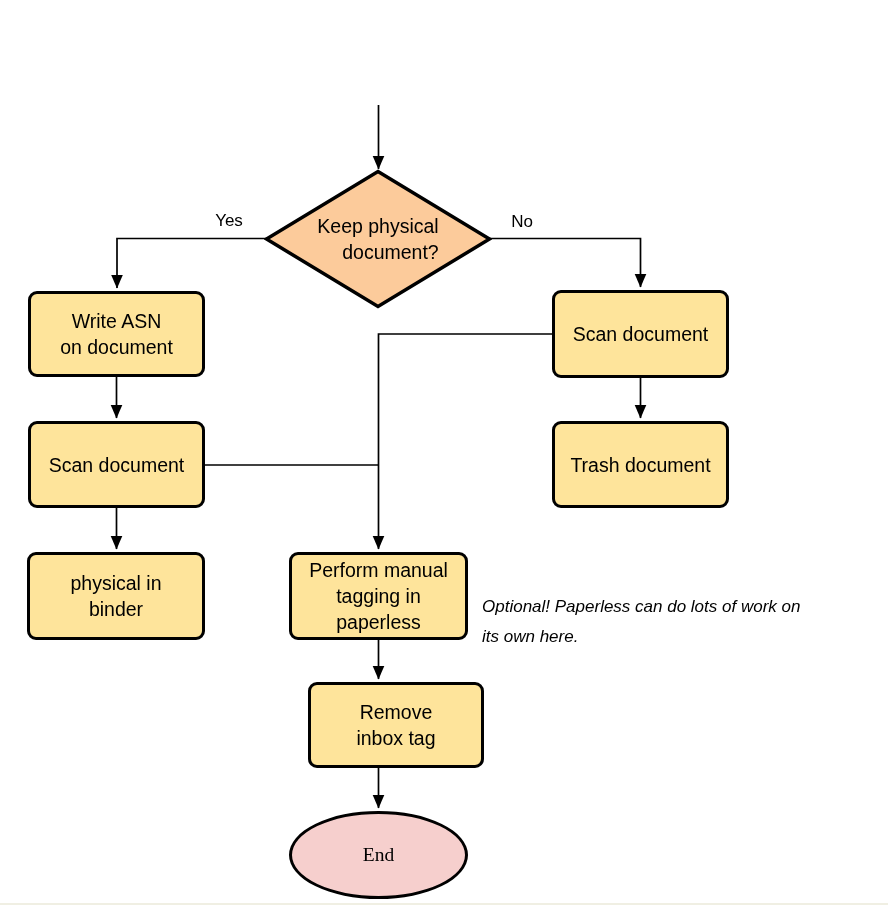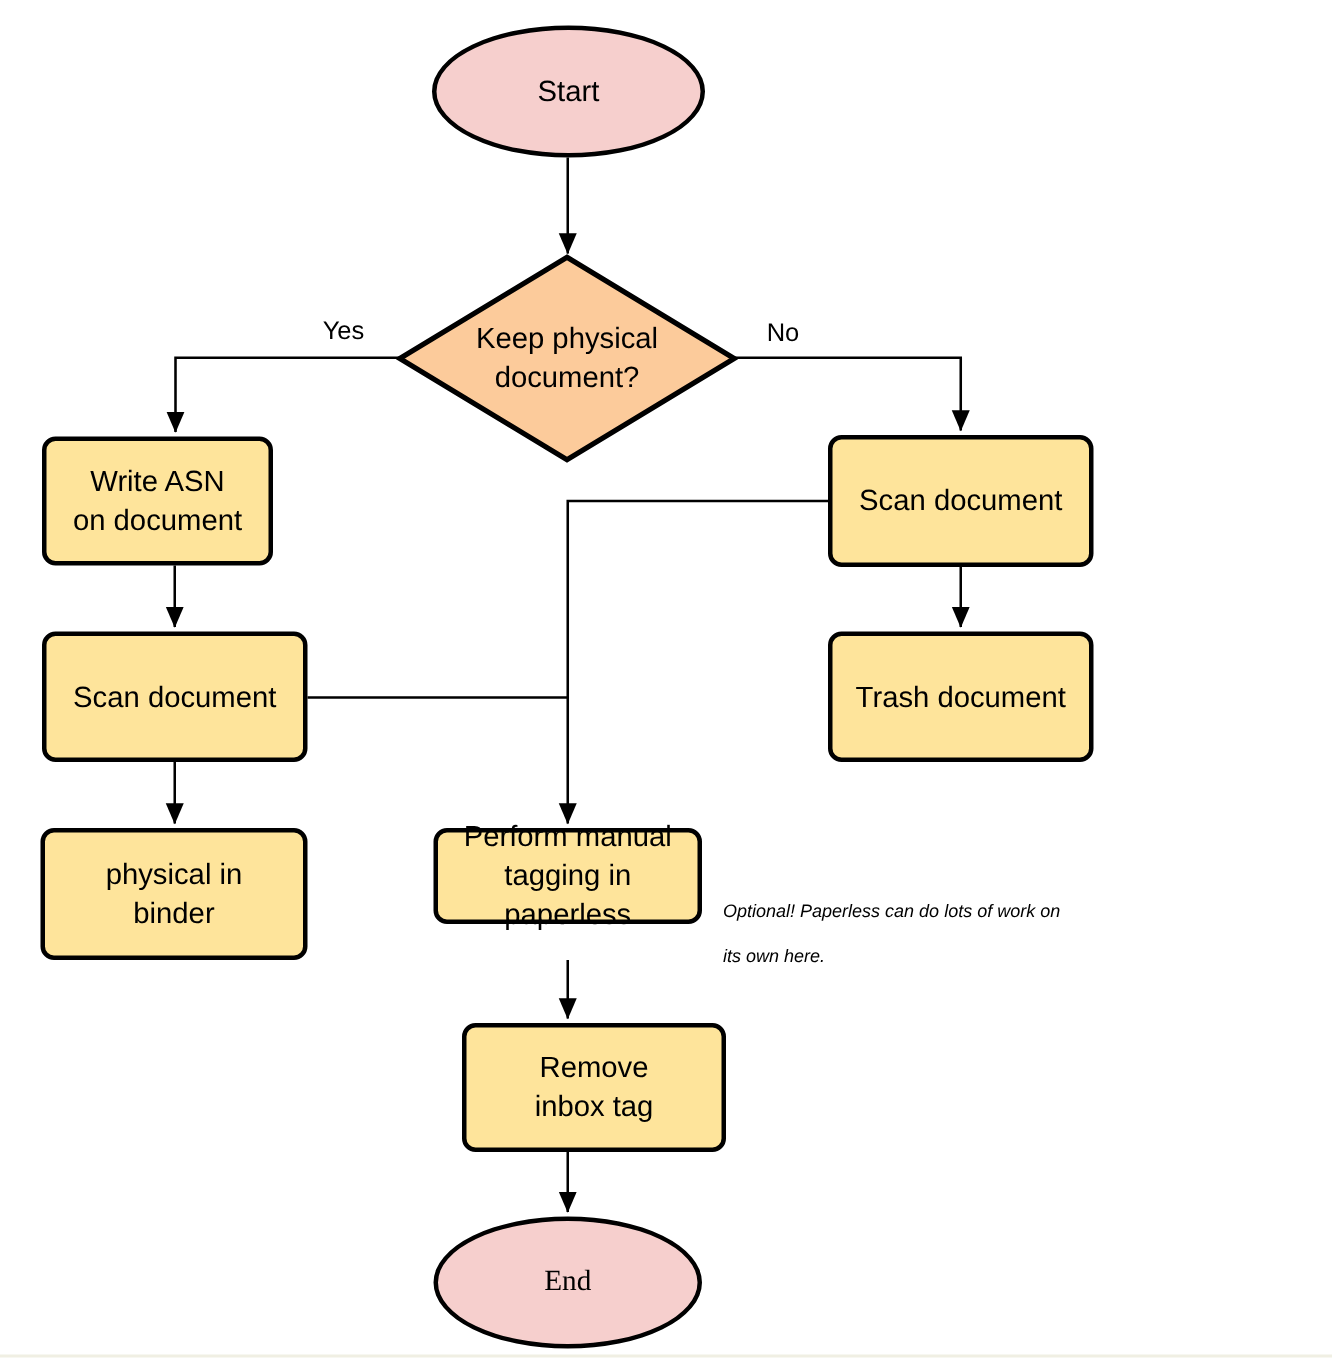--- a/index.html
+++ b/index.html
@@ -30,57 +30,57 @@
   .process {
     background: var(--fill-process, #FEE49B);
     border: 3px solid #000000;
     border-radius: 9px;
   }
   .terminator {
     background: var(--fill-terminator, #F6CFCD);
     border: 3.5px solid #000000;
     border-radius: 50%;
   }
-  .decision { background: transparent; }
+  .decision { background: transparent; text-align: right; }
   .decision svg { position: absolute; left: 0; top: 0; }
   .decision .dtext { position: relative; z-index: 1; }
   .decision polygon {
     fill: var(--fill-decision, #FCCB9B);
     stroke: #000000;
     stroke-width: 3.5;
     stroke-linejoin: miter;
   }
 
   .n-start      { left: 288px; top: 17px;  width: 182px; height: 88px; }
   .n-decision   { left: 264px; top: 169px; width: 228px; height: 140px; }
-  .n-write-asn  { left: 28px;  top: 291px; width: 154px; height: 86px; }
+  .n-write-asn  { left: 28px;  top: 291px; width: 177px; height: 86px; }
   .n-scan-left  { left: 28px;  top: 421px; width: 177px; height: 87px; }
   .n-archive    { left: 27px;  top: 552px; width: 178px; height: 88px; }
   .n-scan-right { left: 552px; top: 290px; width: 177px; height: 88px; }
   .n-trash      { left: 552px; top: 421px; width: 177px; height: 87px; }
-  .n-tagging    { left: 289px; top: 552px; width: 179px; height: 64px; }
+  .n-tagging    { left: 289px; top: 552px; width: 179px; height: 88px; }
   .n-remove     { left: 308px; top: 682px; width: 176px; height: 86px; }
   .n-end        { left: 289px; top: 811px; width: 179px; height: 88px; font-family: Liberation Serif, serif; }
 
   .edge-label {
     position: absolute;
     font-size: 17px;
     line-height: 20px;
     text-align: center;
   }
   .lbl-yes { left: 206px; top: 211px; width: 46px; }
   .lbl-no  { left: 504px; top: 212px; width: 36px; }
 
   .note {
     position: absolute;
     left: 482px;
     top: 592px;
     width: 404px;
     font-style: italic;
-    font-size: 12px;
+    font-size: 17px;
     line-height: 30px;
   }
   .note span { display: block; }
 
   .bottom-divider {
     position: absolute;
     left: 0;
     top: 903px;
     width: 888px;
     height: 2px;
@@ -103,23 +103,20 @@
     <path d="M489,238.5 H640.5 V287" marker-end="url(#arrow)"></path>
     <path d="M116.5,377 V418" marker-end="url(#arrow)"></path>
     <path d="M116.5,508 V549" marker-end="url(#arrow)"></path>
     <path d="M640.5,378 V418" marker-end="url(#arrow)"></path>
     <path d="M552,334 H378.5 V549" marker-end="url(#arrow)"></path>
     <path d="M205,465 H378.5"></path>
     <path d="M378.5,640 V679" marker-end="url(#arrow)"></path>
     <path d="M378.5,768 V808" marker-end="url(#arrow)"></path>
   </svg>
 
-  <div class="node terminator n-start">
-    <span>Start</span>
-  </div>
 
   <div class="node decision n-decision">
     <svg width="228" height="140" viewBox="0 0 228 140">
       <polygon points="114,2.5 225.5,70 114,137.5 2.5,70"></polygon>
     </svg>
     <div class="dtext">
       <span>Keep physical</span>
       <span>document?</span>
     </div>
   </div>

